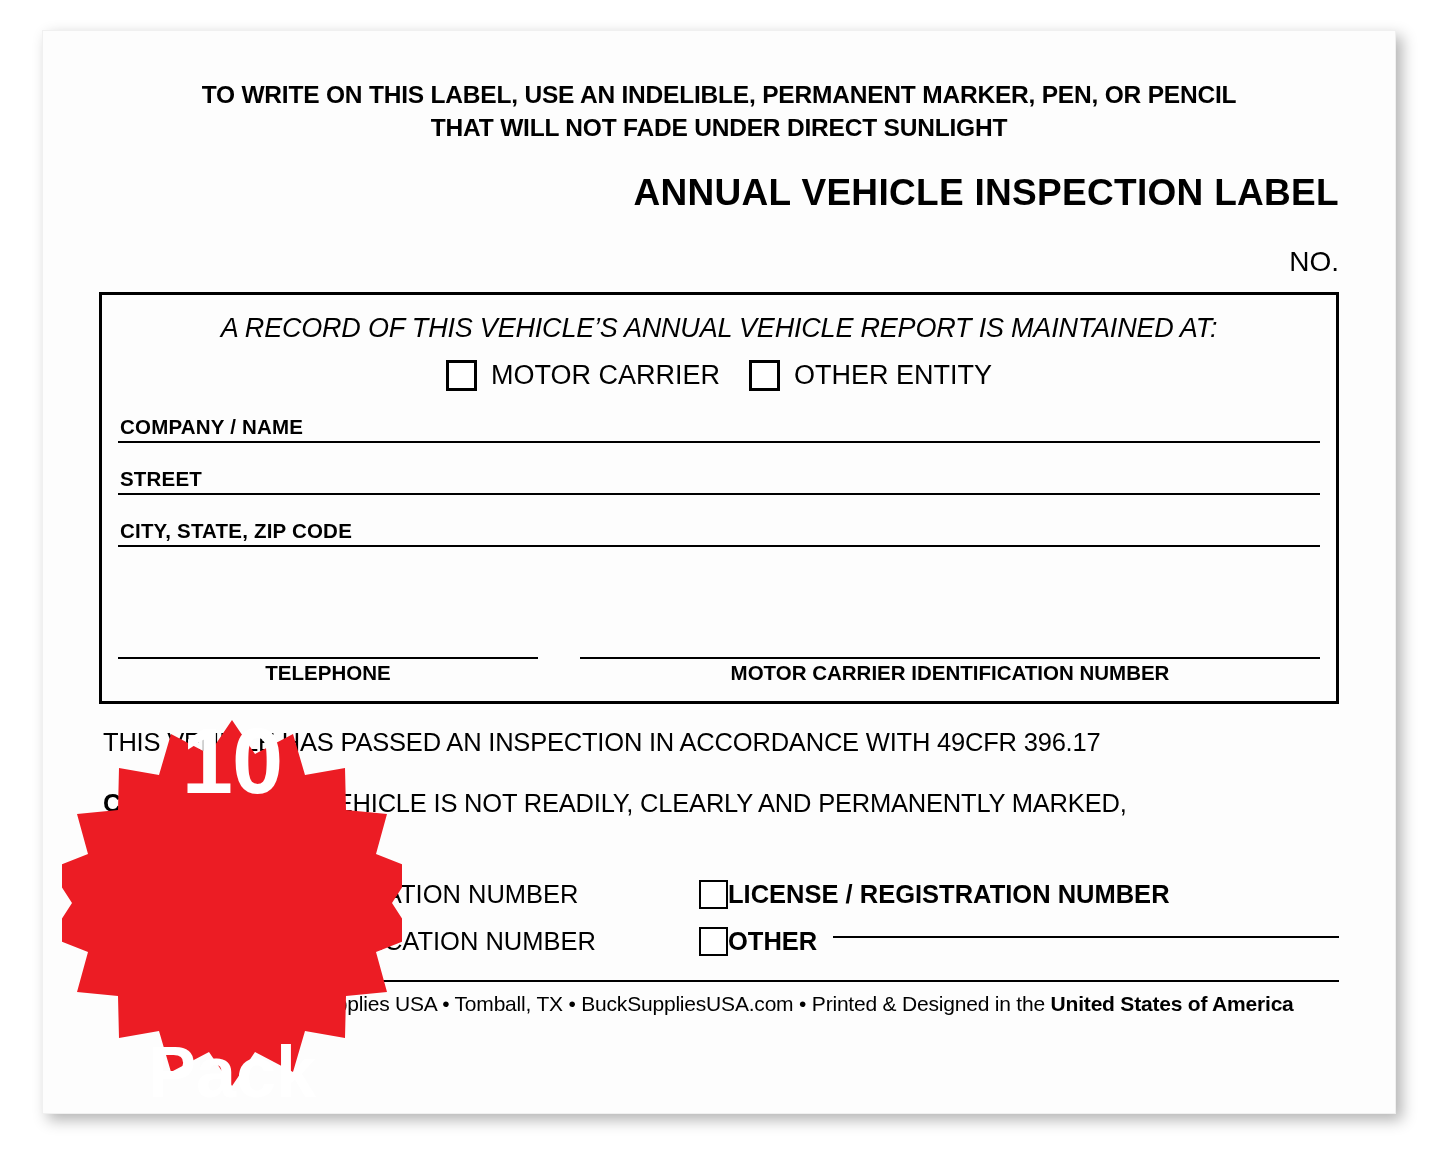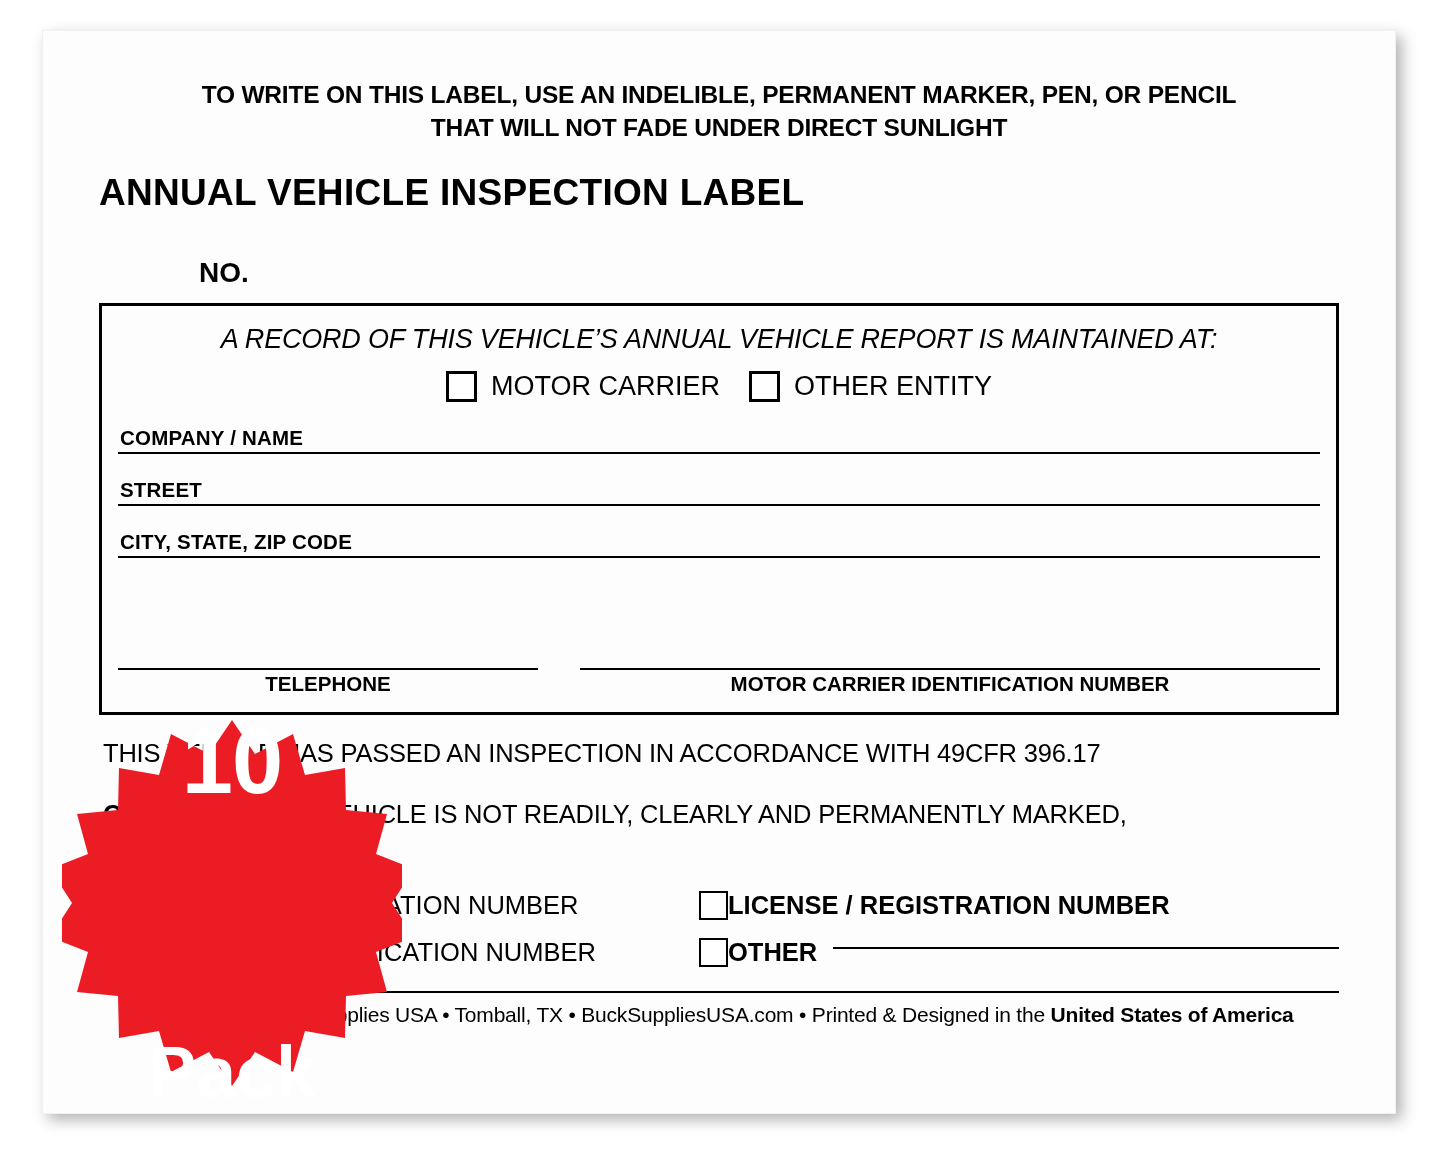--- a/index.html
+++ b/index.html
@@ -43,31 +43,31 @@
   .hdr-warning {
     text-align: center;
     font-weight: bold;
     font-size: 24.5px;
     letter-spacing: -0.2px;
     line-height: 1.33;
     margin-top: 8px;
   }
 
   .main-title {
-    text-align: left;
+    text-align: right;
     font-weight: bold;
     font-size: 37px;
     letter-spacing: 0.3px;
     margin-top: 28px;
   }
 
   .no-row {
-    margin-top: 43px;
-    text-align: left;
-    font-weight: bold;
+    margin-top: 32px;
+    text-align: right;
+    font-weight: normal;
     font-size: 28px;
     padding-left: 100px;
   }
 
   .completed-row {
     margin-top: 26px;
     display: flex;
     align-items: flex-end;
     font-weight: bold;
     font-size: 27px;

